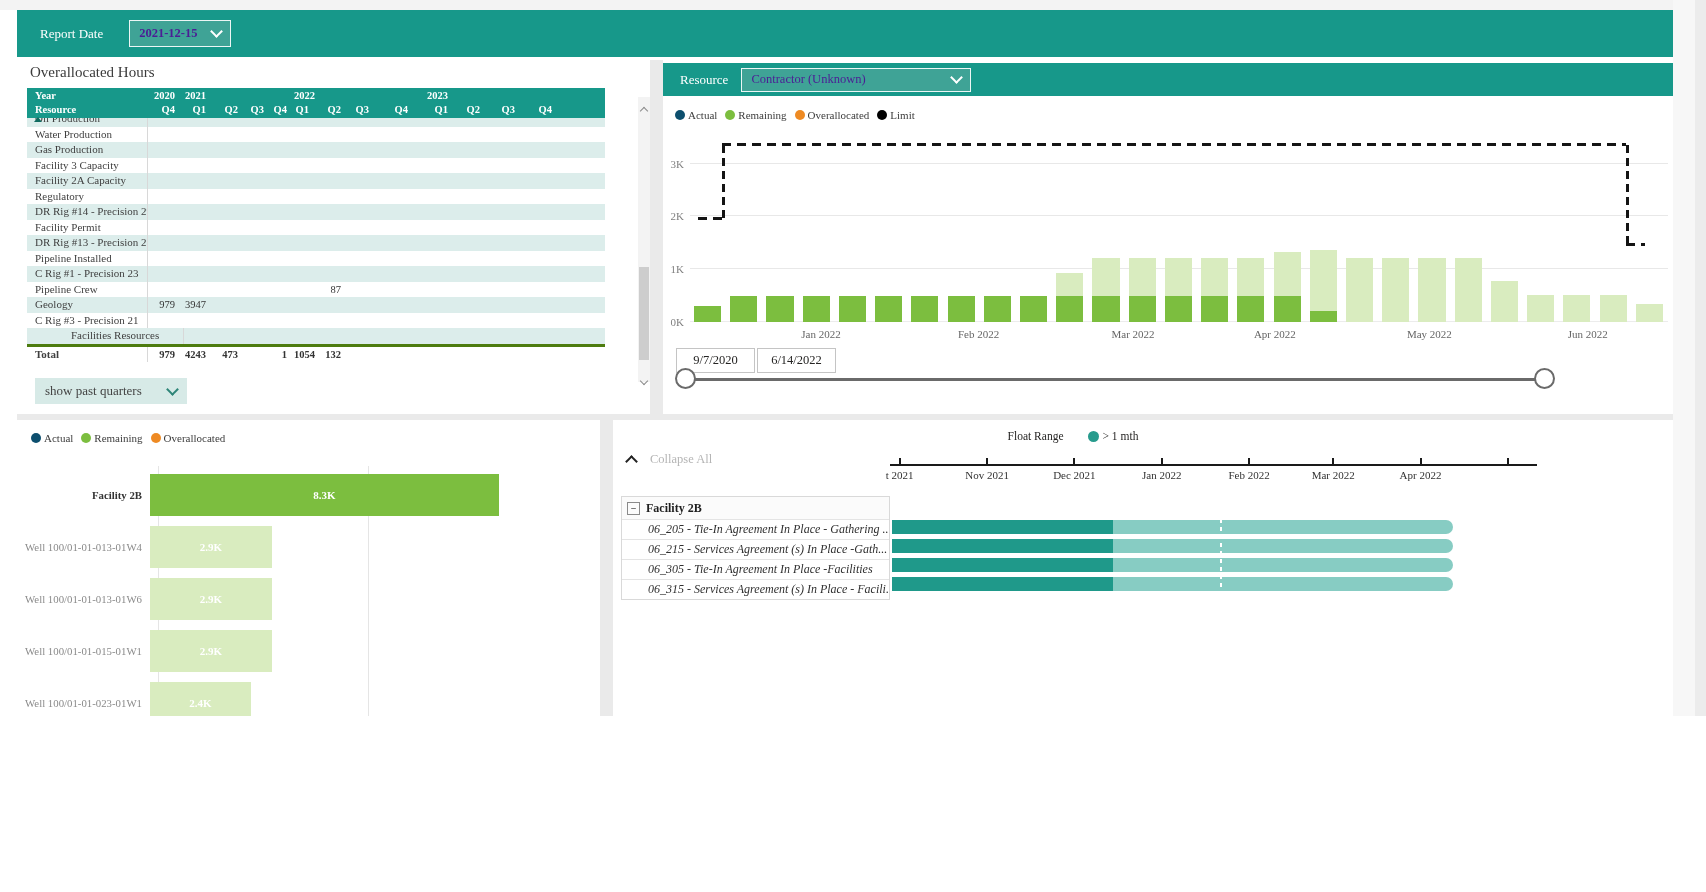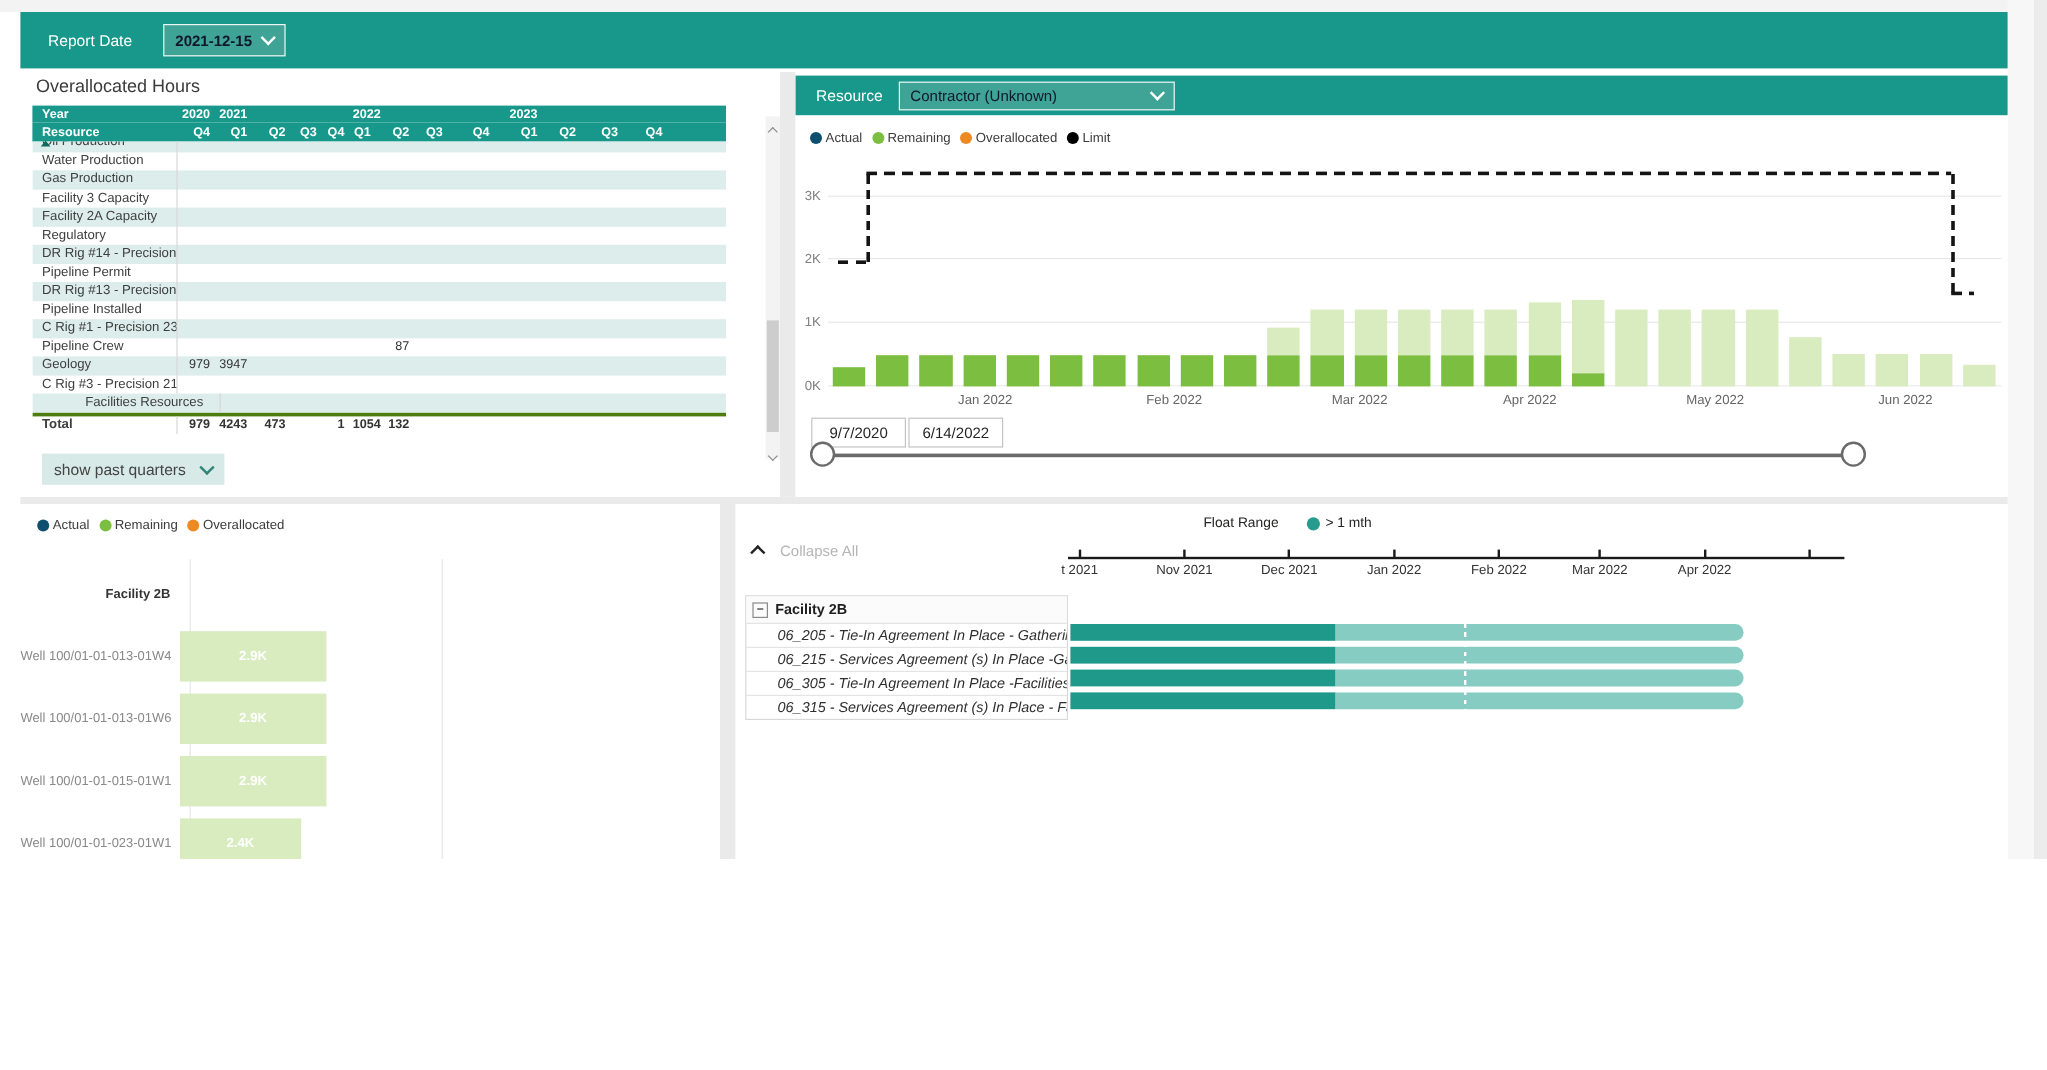--- a/index.html
+++ b/index.html
@@ -1,28 +1,28 @@
 <!DOCTYPE html>
 <html><head>
 <meta charset="utf-8">
 <style>
   html,body{margin:0;padding:0;background:#fff;}
   .page{position:relative;width:1706px;height:716px;background:#ffffff;overflow:hidden;
-        font-family:Liberation Sans, sans-serif;-webkit-font-smoothing:antialiased;}
+        font-family:Liberation Serif, serif;-webkit-font-smoothing:antialiased;}
   .abs{position:absolute;}
   .topstrip{left:0;top:0;width:1706px;height:10px;background:#f3f3f3;}
   .rmargin{left:1673px;top:0;width:33px;height:892px;background:#f7f7f7;}
   .rstrip{left:1695px;top:0;width:11px;height:892px;background:#ececec;}
   .gap{background:#eaeaea;}
 
   
   .appbar{left:17px;top:10px;width:1656px;height:47px;background:#17988a;display:flex;align-items:center;color:#fff;}
   .appbar .lbl{margin-left:23px;font-size:13px;}
   .tealdd{display:flex;align-items:center;justify-content:space-between;background:#3fa396;
-          border:1px solid rgba(255,255,255,.9);color:#0f172a;padding:0 9px;box-sizing:border-box;}
+          border:1px solid rgba(255,255,255,.9);color:#4c1d95;padding:0 9px;box-sizing:border-box;}
   .appbar .tealdd{margin-left:26px;width:102px;height:27px;font-size:12.5px;font-weight:bold;}
 
   
   .chev{display:inline-block;width:7px;height:7px;border-right:2px solid #fff;border-bottom:2px solid #fff;
         transform:rotate(45deg);margin-top:-4px;}
   .chev.teal{border-color:#2e8578;}
   .chev.up{transform:rotate(-135deg);margin-top:3px;border-color:#222;border-width:2.5px;}
   .chev.tiny{width:5px;height:5px;border-width:1.5px;border-color:#8a8a8a;}
 
   .panel{position:absolute;background:#fff;}
@@ -271,21 +271,21 @@
             <div class="t-val"></div>
             <div class="t-val"></div>
             <div class="t-val"></div>
             <div class="t-val"></div>
             <div class="t-val"></div>
             <div class="t-val"></div>
             <div class="t-val"></div>
             <div class="t-val"></div>
           </div>
           <div class="t-row t-data" style="grid-template-columns: 121px 34px 31px 32px 26px 23px 22px 32px 28px 39px 40px 32px 35px 37px 1fr;">
-            <div class="t-name">Pipeline Permit</div>
+            <div class="t-name">Facility Permit</div>
             <div class="t-val"></div>
             <div class="t-val"></div>
             <div class="t-val"></div>
             <div class="t-val"></div>
             <div class="t-val"></div>
             <div class="t-val"></div>
             <div class="t-val"></div>
             <div class="t-val"></div>
             <div class="t-val"></div>
             <div class="t-val"></div>
@@ -538,20 +538,23 @@
         <div class="item">
           <div class="dot" style="background: rgb(238, 138, 35);"></div>
           <div>Overallocated</div>
         </div>
       </div>
     <div class="gridv" id="gv0" style="left: 141px;"></div>
     <div class="gridv" id="gv1" style="left: 351px;"></div>
     <div class="hrows" id="hRows">
         <div class="hrow">
           <div class="hcat bold">Facility 2B</div>
+          <div class="hbar" style="width: 348.6px; background: rgb(124, 190, 63);">
+            <div class="hval">8.3K</div>
+          </div>
         </div>
         <div class="hrow">
           <div class="hcat">Well 100/01-01-013-01W4</div>
           <div class="hbar" style="width: 121.8px; background: rgb(217, 236, 191);">
             <div class="hval">2.9K</div>
           </div>
         </div>
         <div class="hrow">
           <div class="hcat">Well 100/01-01-013-01W6</div>
           <div class="hbar" style="width: 121.8px; background: rgb(217, 236, 191);">

